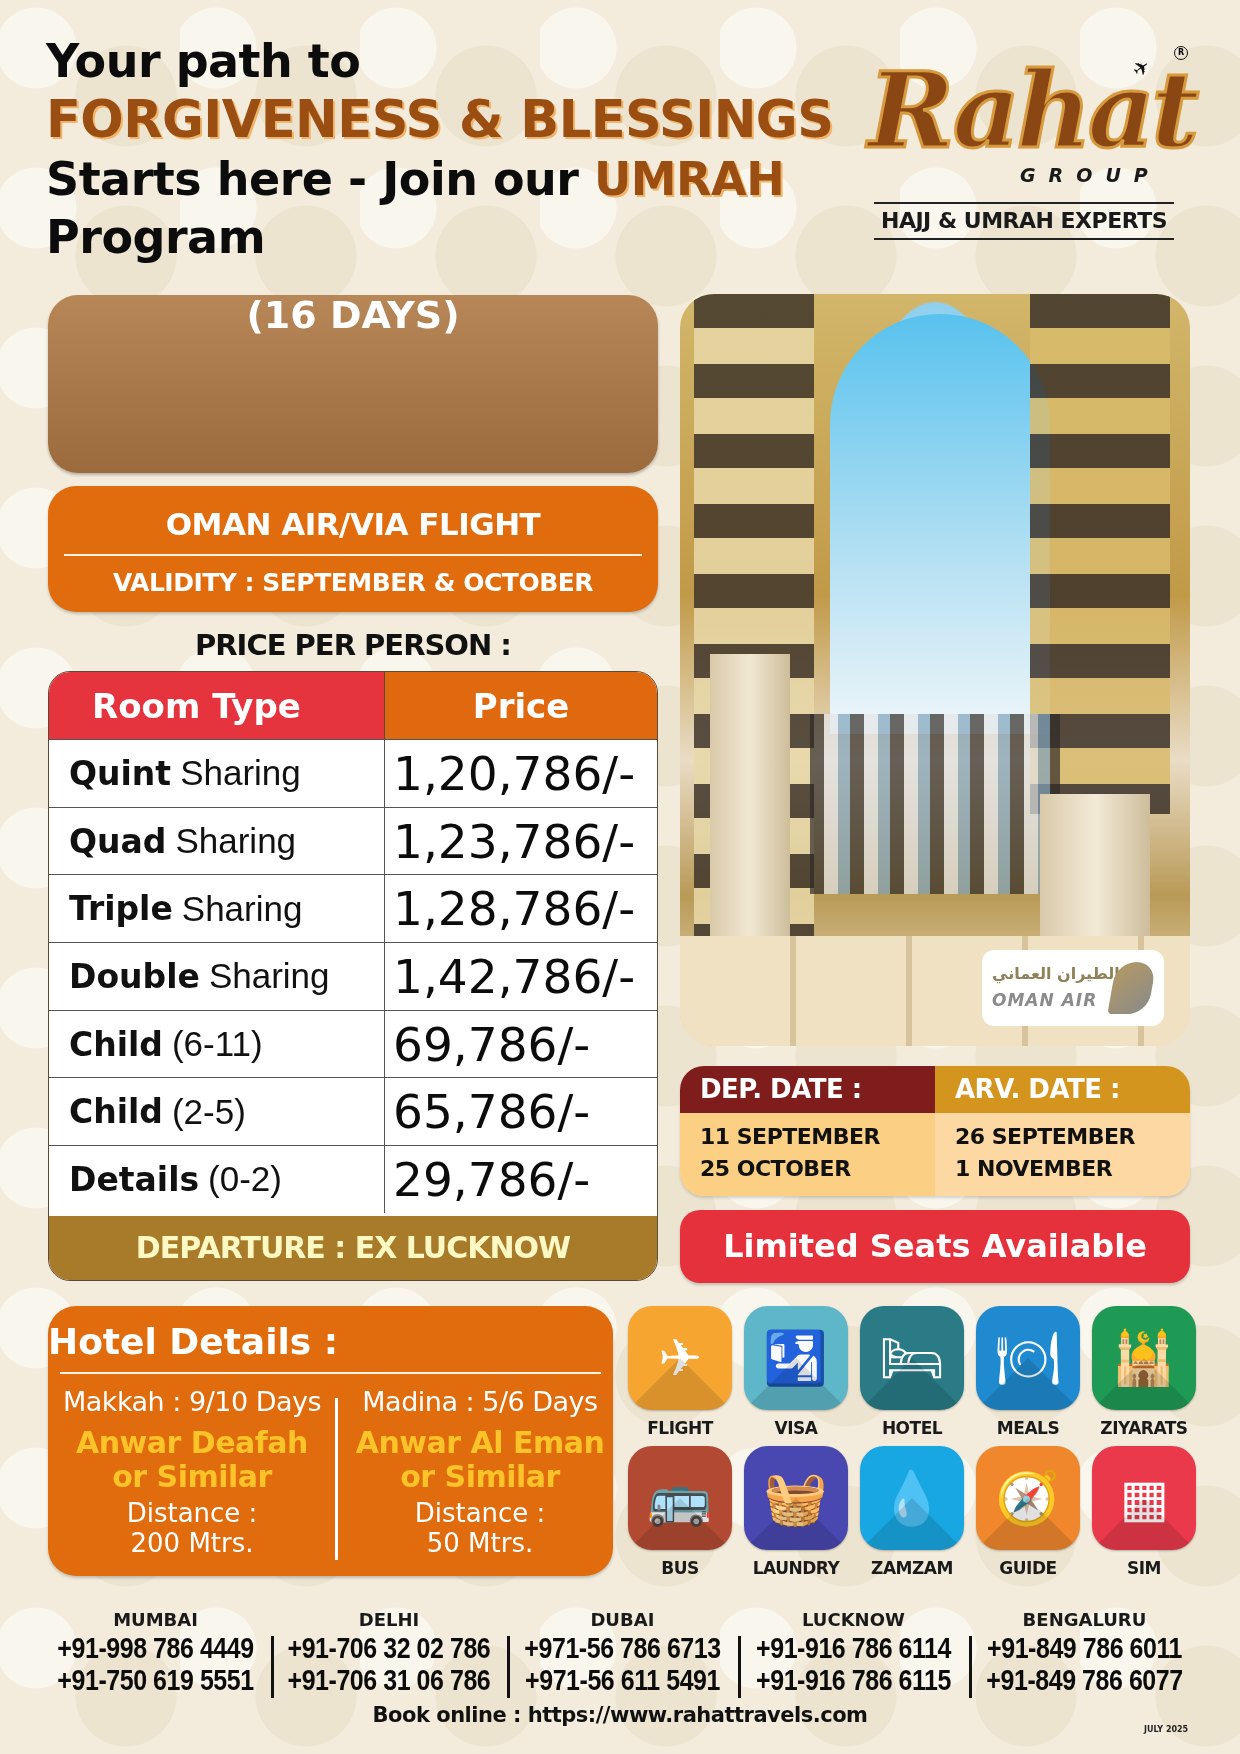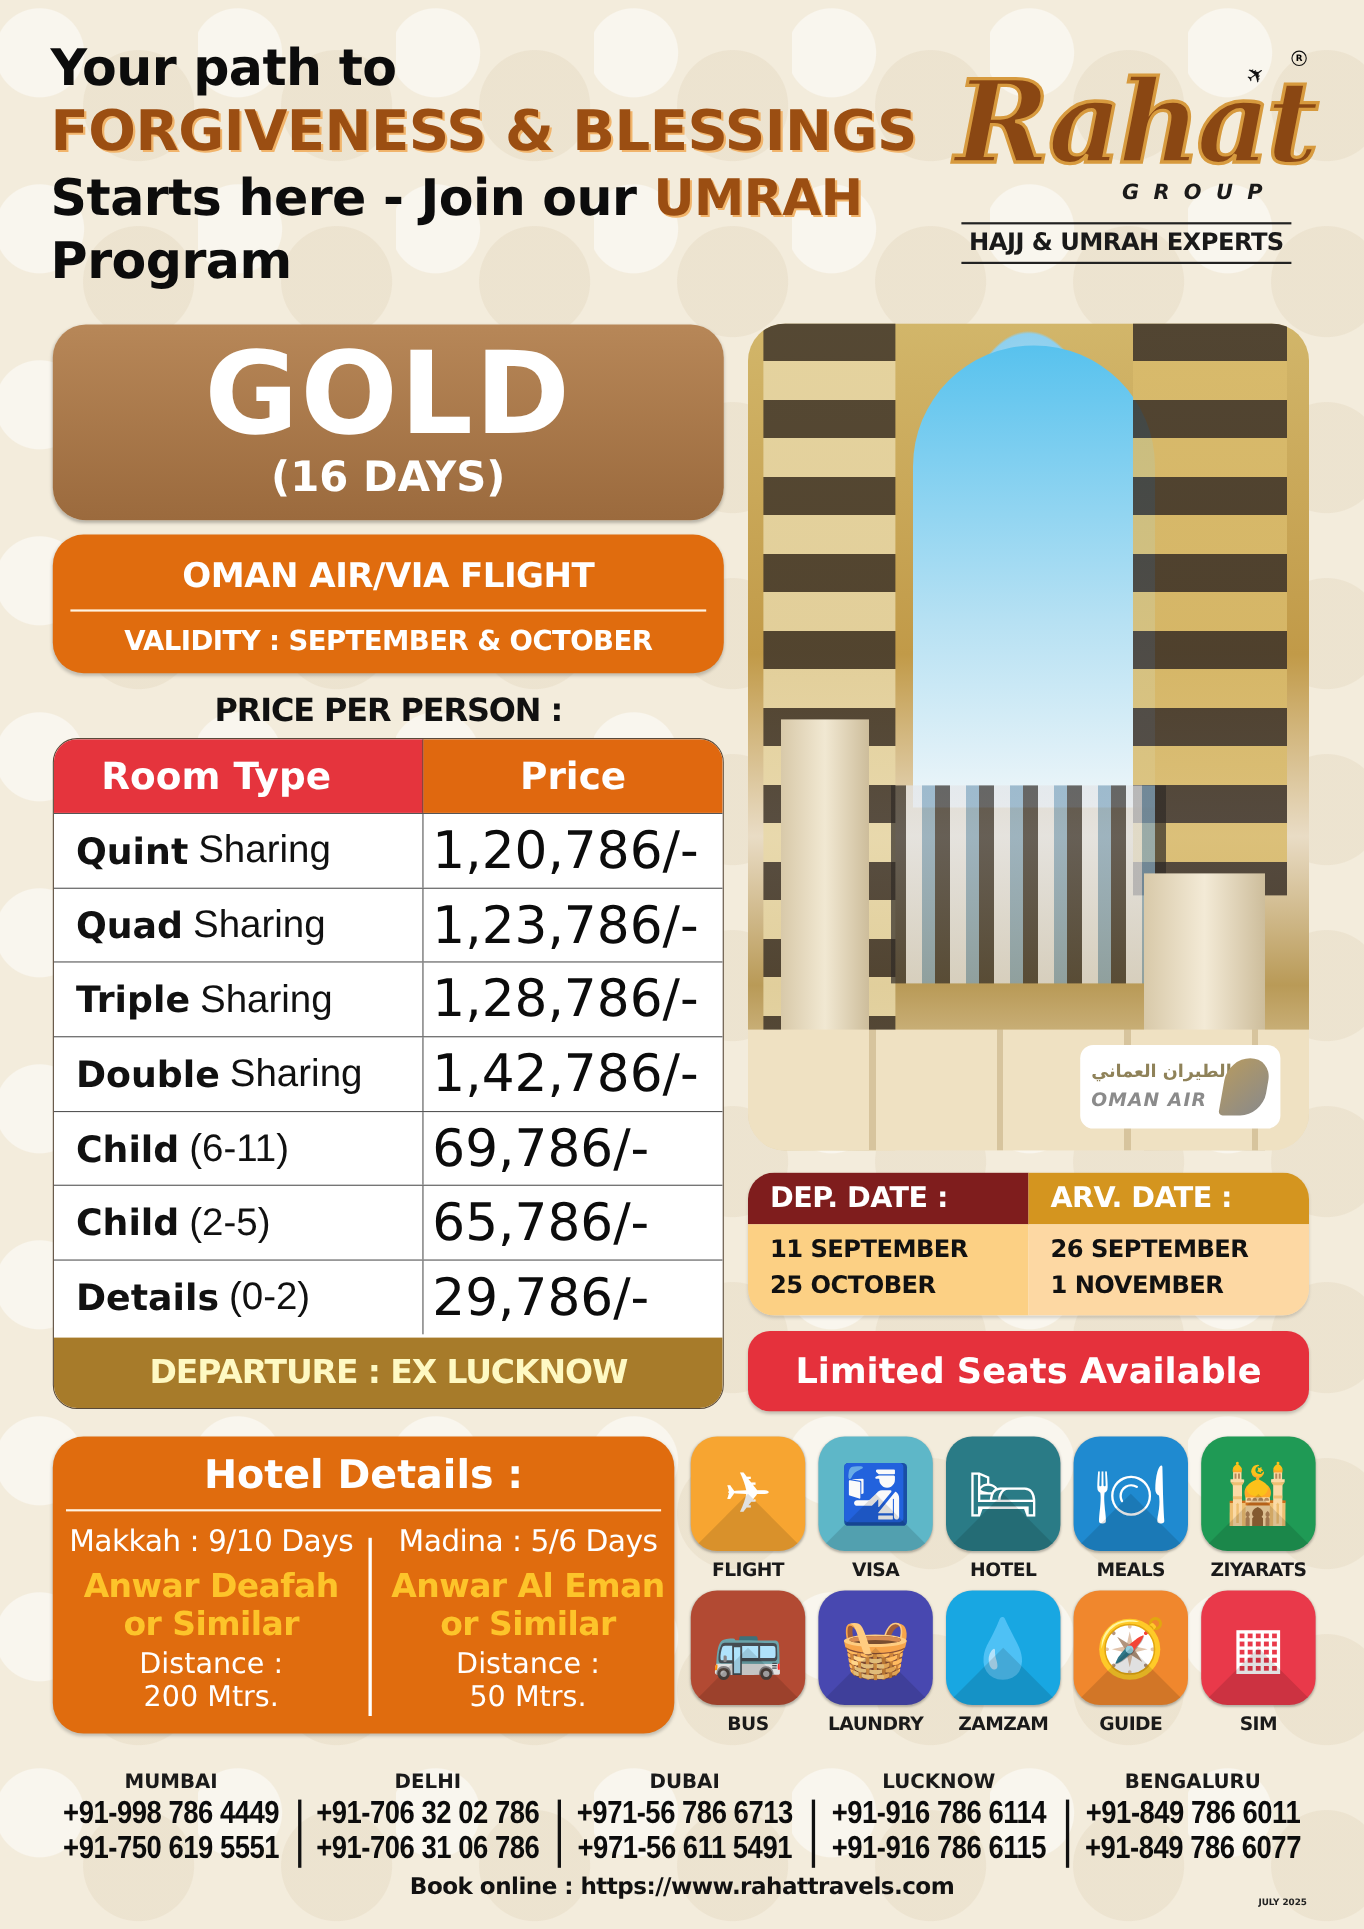--- a/index.html
+++ b/index.html
@@ -96,21 +96,21 @@
   .dates .col2 .h { background: #d4951f; }
   .dates .col1 .b { background: #fcd084; height: 83px; }
   .dates .col2 .b { background: #fdd8a3; height: 83px; }
   .dates .b div { padding-left: 20px; font-weight: bold; font-size: 22px; line-height: 32px; color: #111; letter-spacing: -0.5px; }
   .dates .b div:first-child { padding-top: 8px; }
 
   .seats { left: 680px; top: 1210px; width: 510px; height: 73px; border-radius: 20px; background: #e5313c; color: #fff; text-align: center; line-height: 73px; font-size: 32px; font-weight: bold; box-shadow: 0 2px 3px rgba(0,0,0,0.2); }
 
   
   .hotel { left: 48px; top: 1306px; width: 565px; height: 270px; border-radius: 28px; background: #e06c0e; color: #fff; box-shadow: 0 2px 3px rgba(0,0,0,0.2); }
-  .hotel .title { text-align: center; font-weight: bold; font-size: 36px; line-height: 40px; padding-top: 16px; }
+  .hotel .title { font-weight: bold; font-size: 36px; line-height: 40px; padding-top: 16px; }
   .hotel .rule { margin: 10px 12px 0; height: 2px; background: #fff2e0; }
   .hotel .vline { position: absolute; left: 287px; top: 92px; width: 3px; height: 162px; background: #fff; }
   .hotel .side { position: absolute; top: 78px; width: 280px; text-align: center; }
   .hotel .sideL { left: 4px; }
   .hotel .sideR { left: 292px; }
   .hotel .days { font-size: 27px; line-height: 36px; font-family: "DejaVu Sans", sans-serif; letter-spacing: -0.5px; }
   .hotel .name { font-weight: bold; font-size: 30px; line-height: 34px; color: #fdc42a; margin-top: 6px; letter-spacing: -0.5px; }
   .hotel .dist { font-size: 26px; line-height: 30px; margin-top: 4px; }
 
   
@@ -143,21 +143,20 @@
   <div class="script">Rahat</div>
   <div class="plane">✈</div>
   <div class="reg">R</div>
   <div class="group">GROUP</div>
   <div class="rule1"></div>
   <div class="tag">HAJJ &amp; UMRAH EXPERTS</div>
   <div class="rule2"></div>
 </div>
 
 <div class="abs gold">
-  <div class="t">GOLD</div>
   <div class="d">(16 DAYS)</div>
 </div>
 
 <div class="abs flight">
   <div class="a">OMAN AIR/VIA FLIGHT</div>
   <div class="rule"></div>
   <div class="b">VALIDITY : SEPTEMBER &amp; OCTOBER</div>
 </div>
 
 <div class="abs ppp">PRICE PER PERSON :</div>

